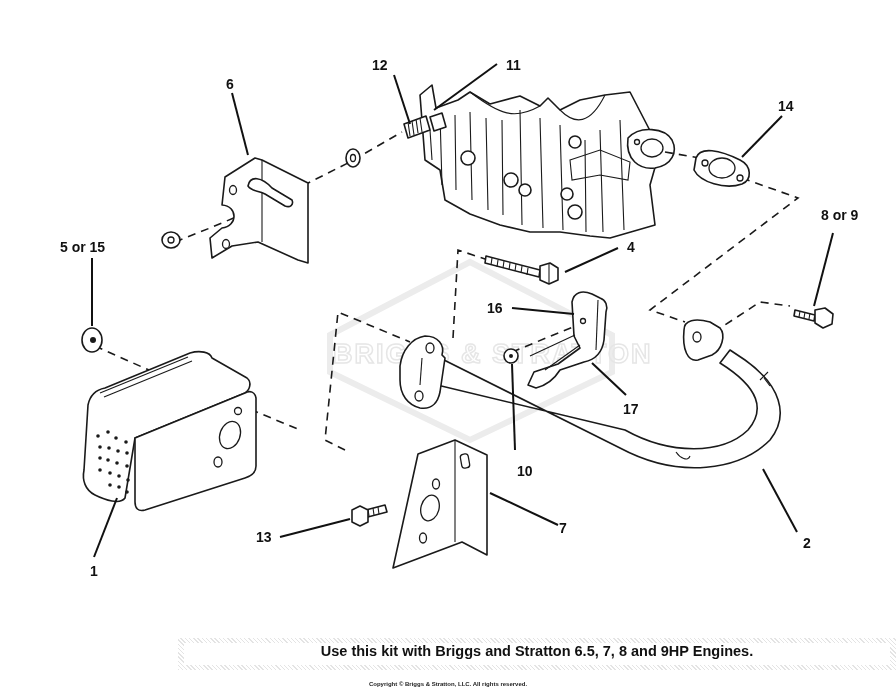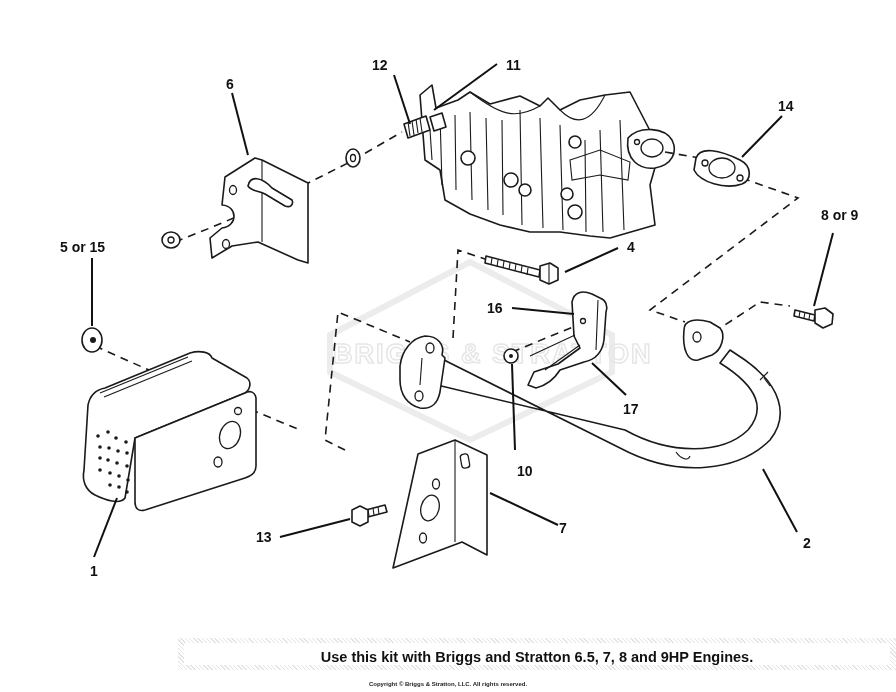--- a/index.html
+++ b/index.html
@@ -14,21 +14,21 @@
   .dot { fill: #1a1a1a; }
   .wm-text { font-family: "Liberation Sans", sans-serif; font-weight: bold; font-size: 27px; fill: none; stroke: #e6e6e6; stroke-width: 1.5; letter-spacing: 2px; }
   .wm-shape { fill: none; stroke: #ececec; stroke-width: 6; }
   #footer-box {
     position: absolute; left: 178px; top: 638px; width: 718px; height: 32px;
     background-image: repeating-linear-gradient(45deg, #e4e4e4 0 1px, #ffffff 1px 3px);
     box-sizing: border-box;
   }
   #footer-inner {
     position: absolute; left: 6px; right: 6px; top: 5px; bottom: 5px; background: #ffffff;
-    display: flex; align-items: flex-end; justify-content: center;
+    display: flex; align-items: flex-start; justify-content: center;
   }
   #footer-note { font-family: "Liberation Sans", sans-serif; font-weight: bold; font-size: 14.5px; color: #111; white-space: nowrap; }
   #copyright {
     position: absolute; left: 0; top: 681px; width: 896px; text-align: center;
     font-family: "Liberation Sans", sans-serif; font-weight: bold; font-size: 6px; color: #222;
   }
 </style>
 </head>
 <body>
 

